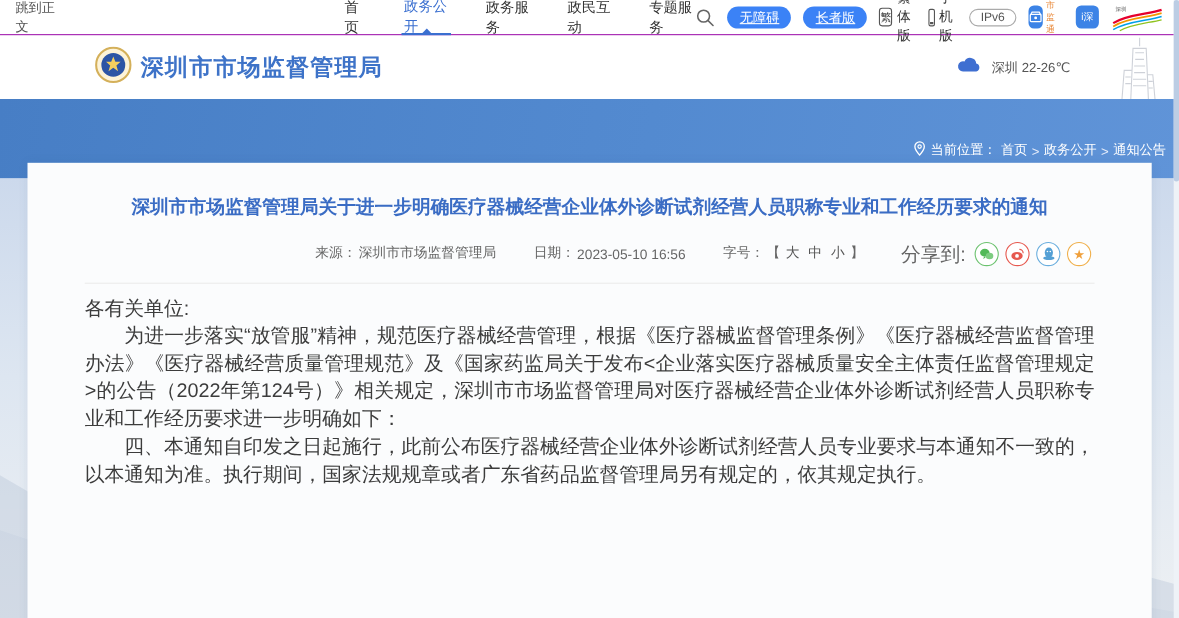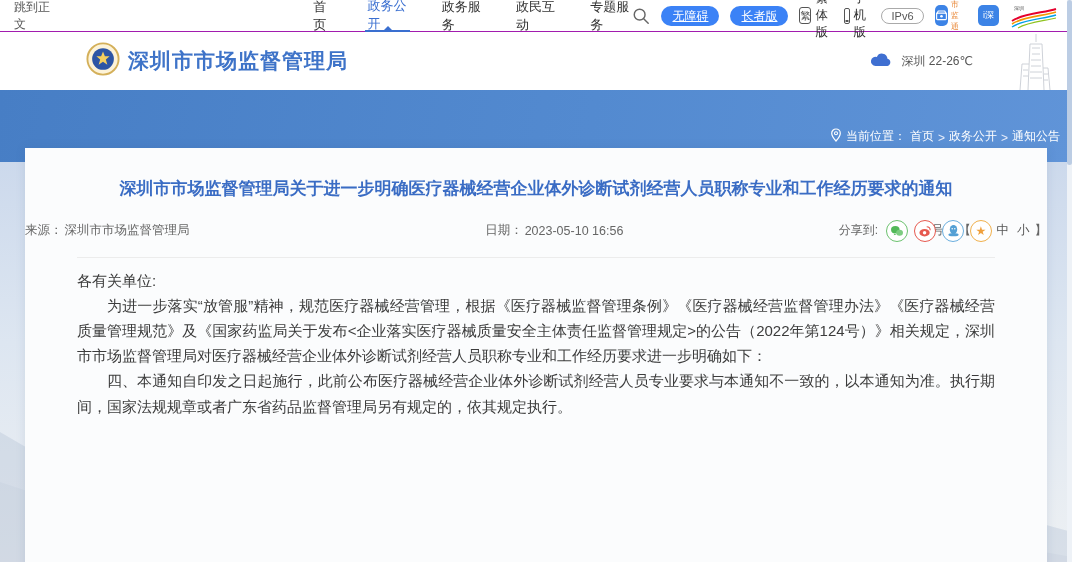--- a/index.html
+++ b/index.html
@@ -84,42 +84,42 @@
   .card {
     position:absolute; left:25px; right:25px; top:148px; bottom:-20px; z-index:3;
     background:#fbfcfd; box-shadow:0 0 10px rgba(40,70,120,.10);
   }
   .article-title {
     margin:28px auto 0; width:90%; text-align:center;
     font-size:17px; font-weight:bold; color:#3a6cc4; line-height:1.5;
   }
   .meta-row {
     position:relative; margin-top:17px; height:24px; display:flex;
-    align-items:center; justify-content:space-between; gap:34px;
+    align-items:center; justify-content:center; gap:34px;
     font-size:12.5px; color:#666;
   }
   .meta-item { display:flex; align-items:center; gap:2px; white-space:nowrap; }
   .fs-opt { cursor:pointer; margin:0 3px; color:#555; }
   .share-group {
     position:absolute; right:55px; top:0; height:24px;
     display:flex; align-items:center; gap:6px;
   }
-  .share-label { font-size:12px; color:#666; margin-right:2px; }
+  .share-label { font-size:18px; color:#666; margin-right:2px; }
   .share-ic {
     width:22px; height:22px; border-radius:50%; display:flex; align-items:center;
     justify-content:center; cursor:pointer; background:#fff;
   }
   .share-wechat { border:1px solid #6cc26f; }
   .share-weibo  { border:1px solid #e6594f; }
   .share-qq     { border:1px solid #6aaede; }
   .share-star   { border:1px solid #f0b04c; color:#f0a03c; font-size:12px; }
   .meta-divider { border:none; border-top:1px solid #ececec; margin:14px 52px 0; }
   .body-text { padding:10px 52px 0; }
   .body-text p {
-    font-size:15px; color:#3c3c3c; line-height:25.2px; text-align:justify; margin:0;
+    font-size:18px; color:#3c3c3c; line-height:25.2px; text-align:justify; margin:0;
   }
   .body-text p.indent { text-indent:2em; }
   
   .scrollbar { position:absolute; right:0; top:0; width:5px; height:100%; background:#eef2f7; z-index:9; }
   .scroll-thumb { position:absolute; top:0; right:0; width:5px; height:165px; background:#bcCDe4; background:#bccde4; border-radius:3px; }
 </style>
 </head>
 <body>
 
 <div class="stage">

